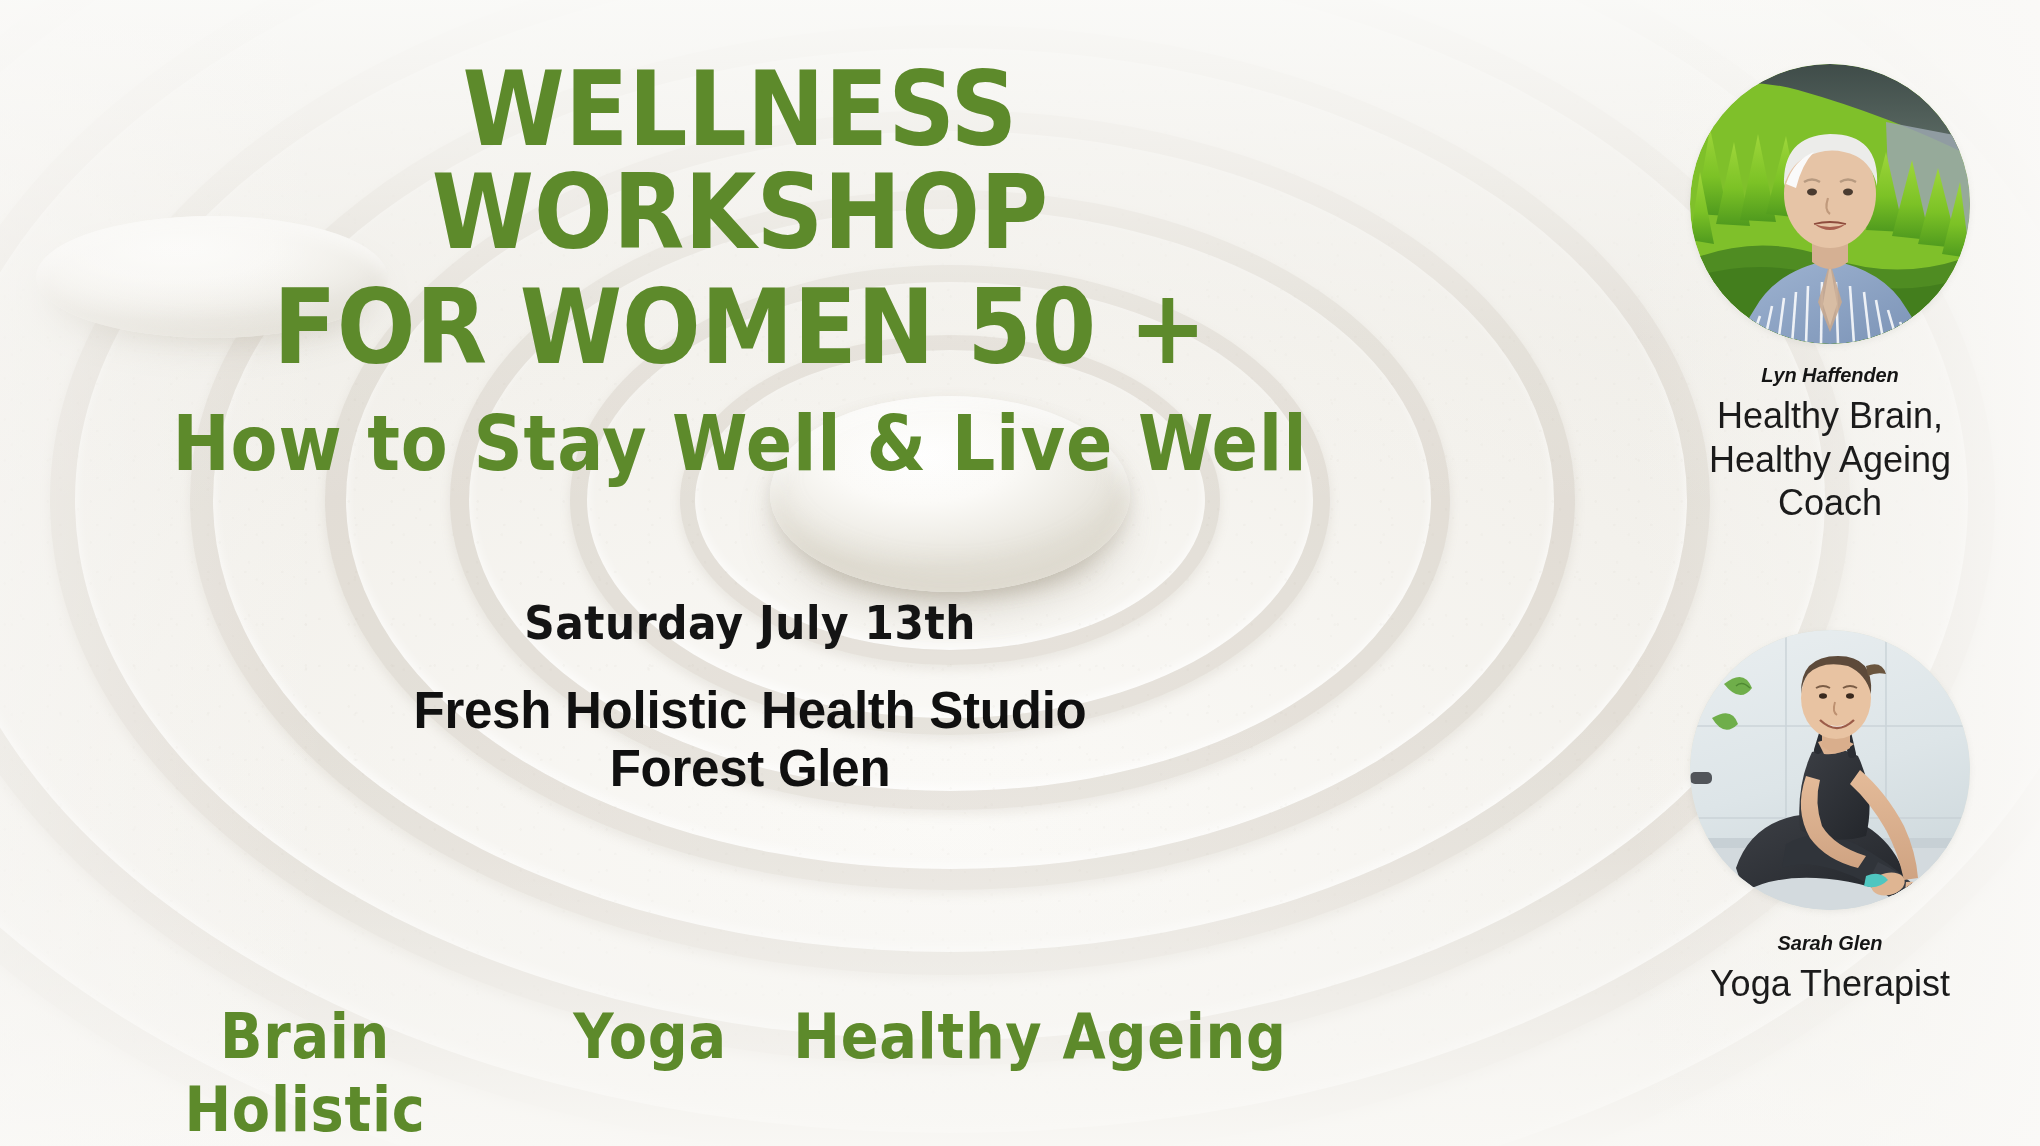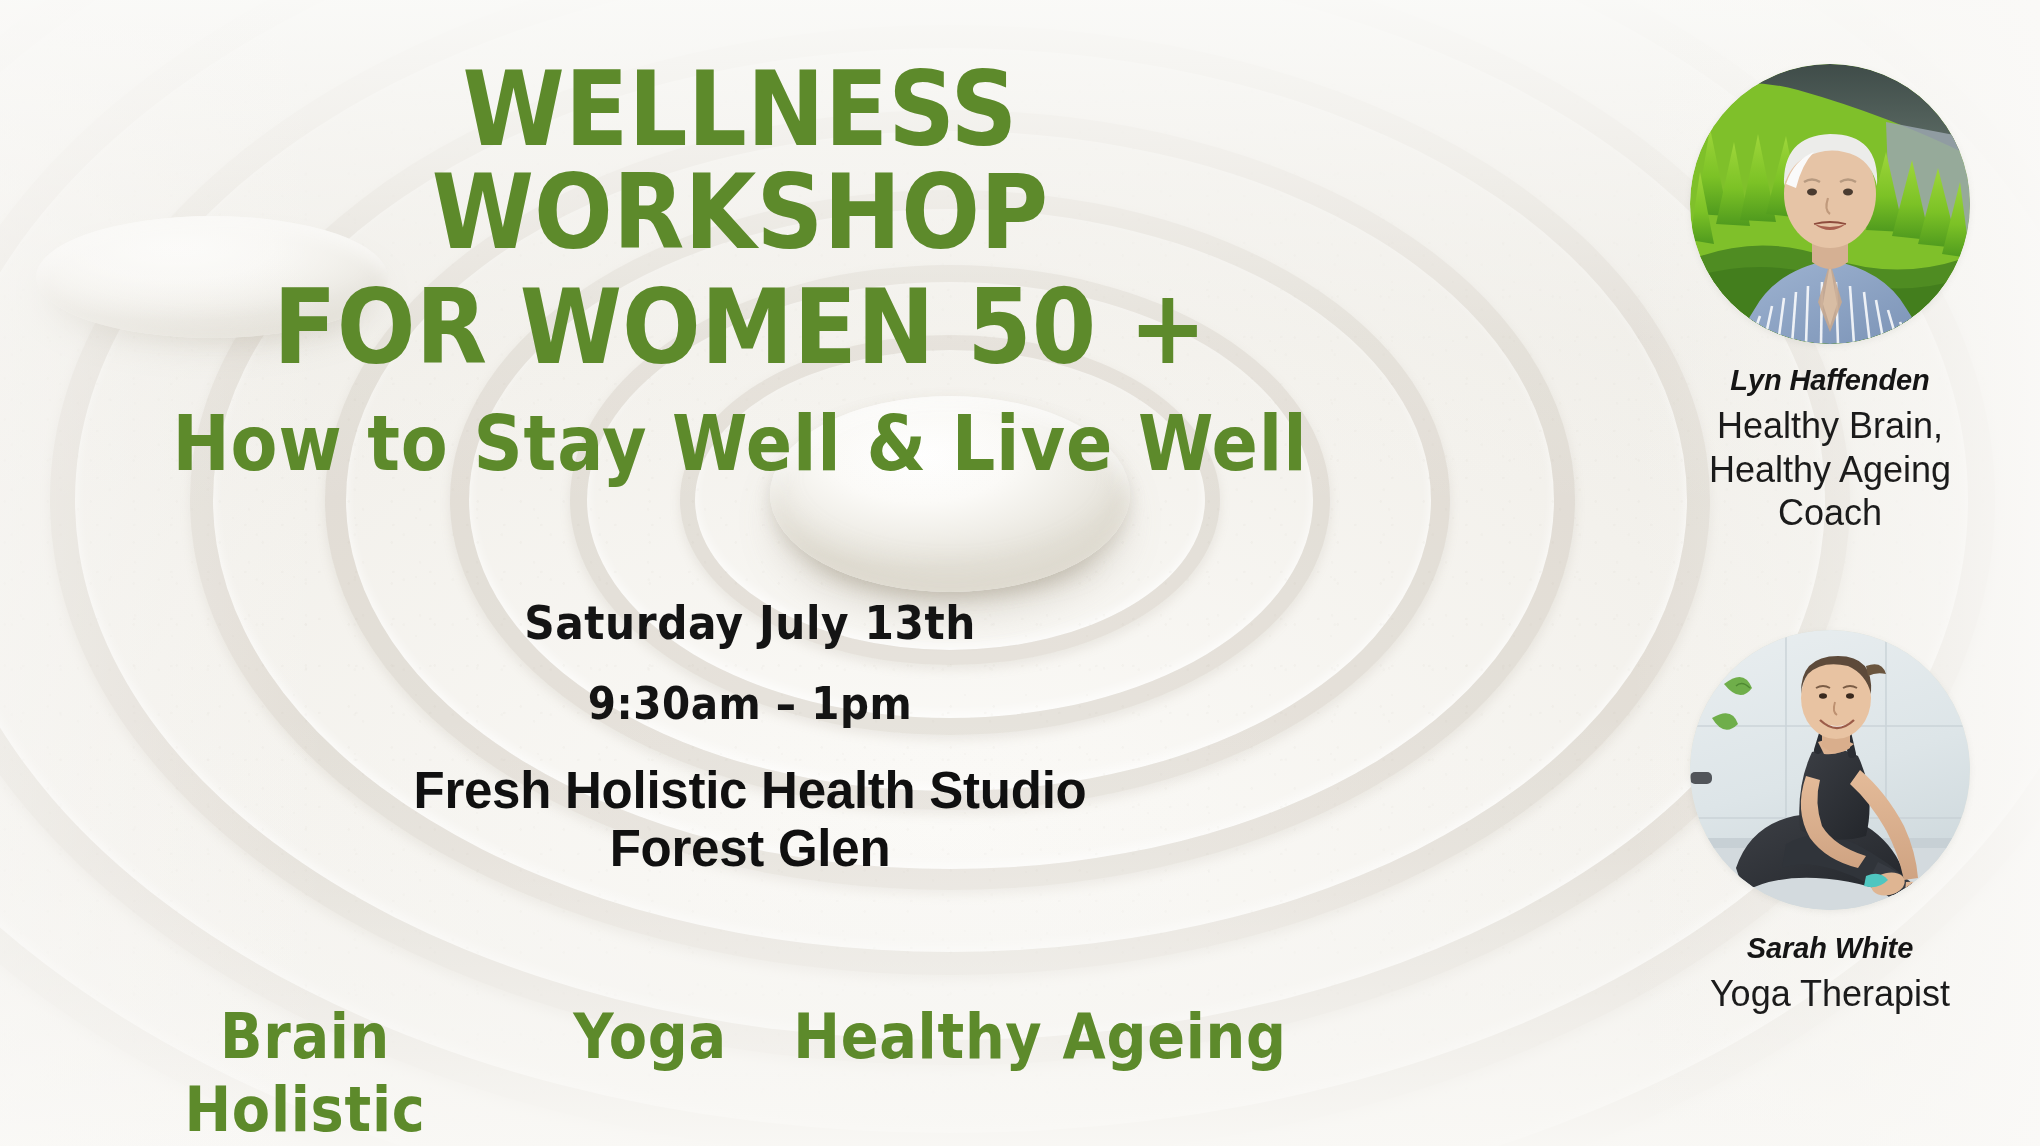--- a/index.html
+++ b/index.html
@@ -178,21 +178,21 @@
     border-radius:50%;
     overflow:hidden;
     position:relative;
     background:#dfe3dd;
     box-shadow:0 2px 6px rgba(120,115,104,0.10);
   }
   .avatar svg { display:block; width:280px; height:280px; }
 
   .pres-name {
     margin-top:20px;
-    font-size:29px;
+    font-size:20px;
     font-weight:700;
     font-style:italic;
     color:#151515;
     letter-spacing:-0.004em;
   }
   .pres-role {
     margin-top:7px;
     font-size:36px;
     color:#1b1b1b;
     line-height:1.21;
@@ -232,21 +232,20 @@
 
   <div id="headline" class="marker">
     <span class="hl-line hl-1">WELLNESS WORKSHOP</span>
     <span class="hl-line hl-2">FOR WOMEN 50 +</span>
   </div>
 
   <div id="subhead" class="marker">How to Stay Well &amp; Live Well</div>
 
   <div id="details">
     <div class="marker det-date">Saturday July 13th</div>
-    <div class="marker det-time">9:30am – 1pm</div>
     <div class="venue venue-1">Fresh Holistic  Health Studio</div>
     <div class="venue">Forest Glen</div>
   </div>
 
   <div id="topics" class="marker">
     <span class="topic-1">Brain Holistic</span>
     <span class="topic-2">Yoga</span>
     <span class="topic-3">Healthy Ageing</span>
   </div>
 
@@ -414,19 +413,19 @@
           <ellipse cx="133" cy="66" rx="4" ry="2.8" fill="#39291e"></ellipse>
           <ellipse cx="160" cy="66" rx="4" ry="2.8" fill="#39291e"></ellipse>
           <path d="M126 58 Q133 54 140 58" stroke="#7a5c45" stroke-width="2" fill="none"></path>
           <path d="M153 58 Q160 54 167 58" stroke="#7a5c45" stroke-width="2" fill="none"></path>
           <path d="M145 72 Q142 82 147 85" stroke="#bd9070" stroke-width="1.9" fill="none"></path>
           <path d="M132 92 Q147 104 162 92 Q147 100 132 92 Z" fill="#fdfdfd"></path>
           <path d="M130 90 Q147 106 164 90" stroke="#9c5c49" stroke-width="2.4" fill="none"></path>
         </g>
       </svg>
     </div>
-    <div class="pres-name">Sarah White</div>
+    <div class="pres-name">Sarah Glen</div>
     <div class="pres-role">
       <div>Yoga Therapist</div>
     </div>
   </div>
 
 </div>
 
 </body></html>

